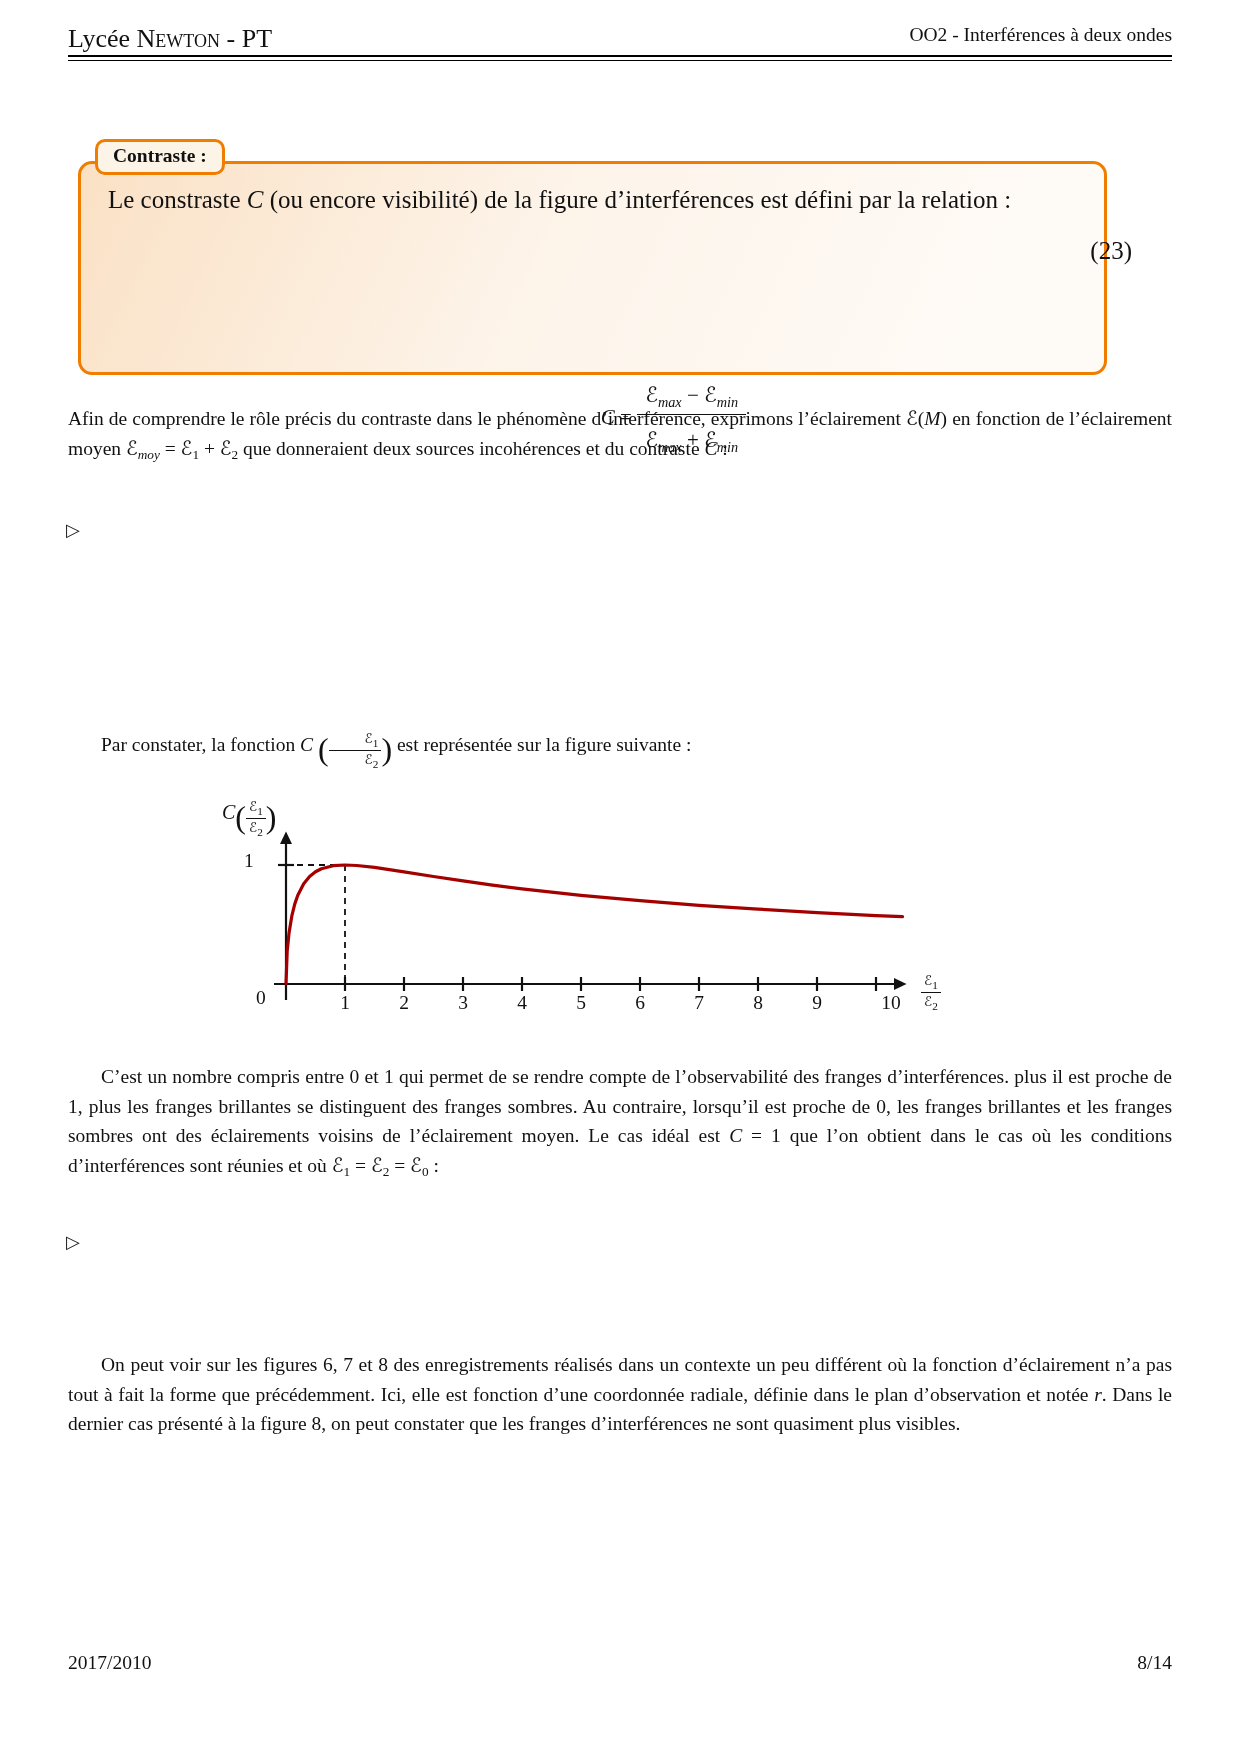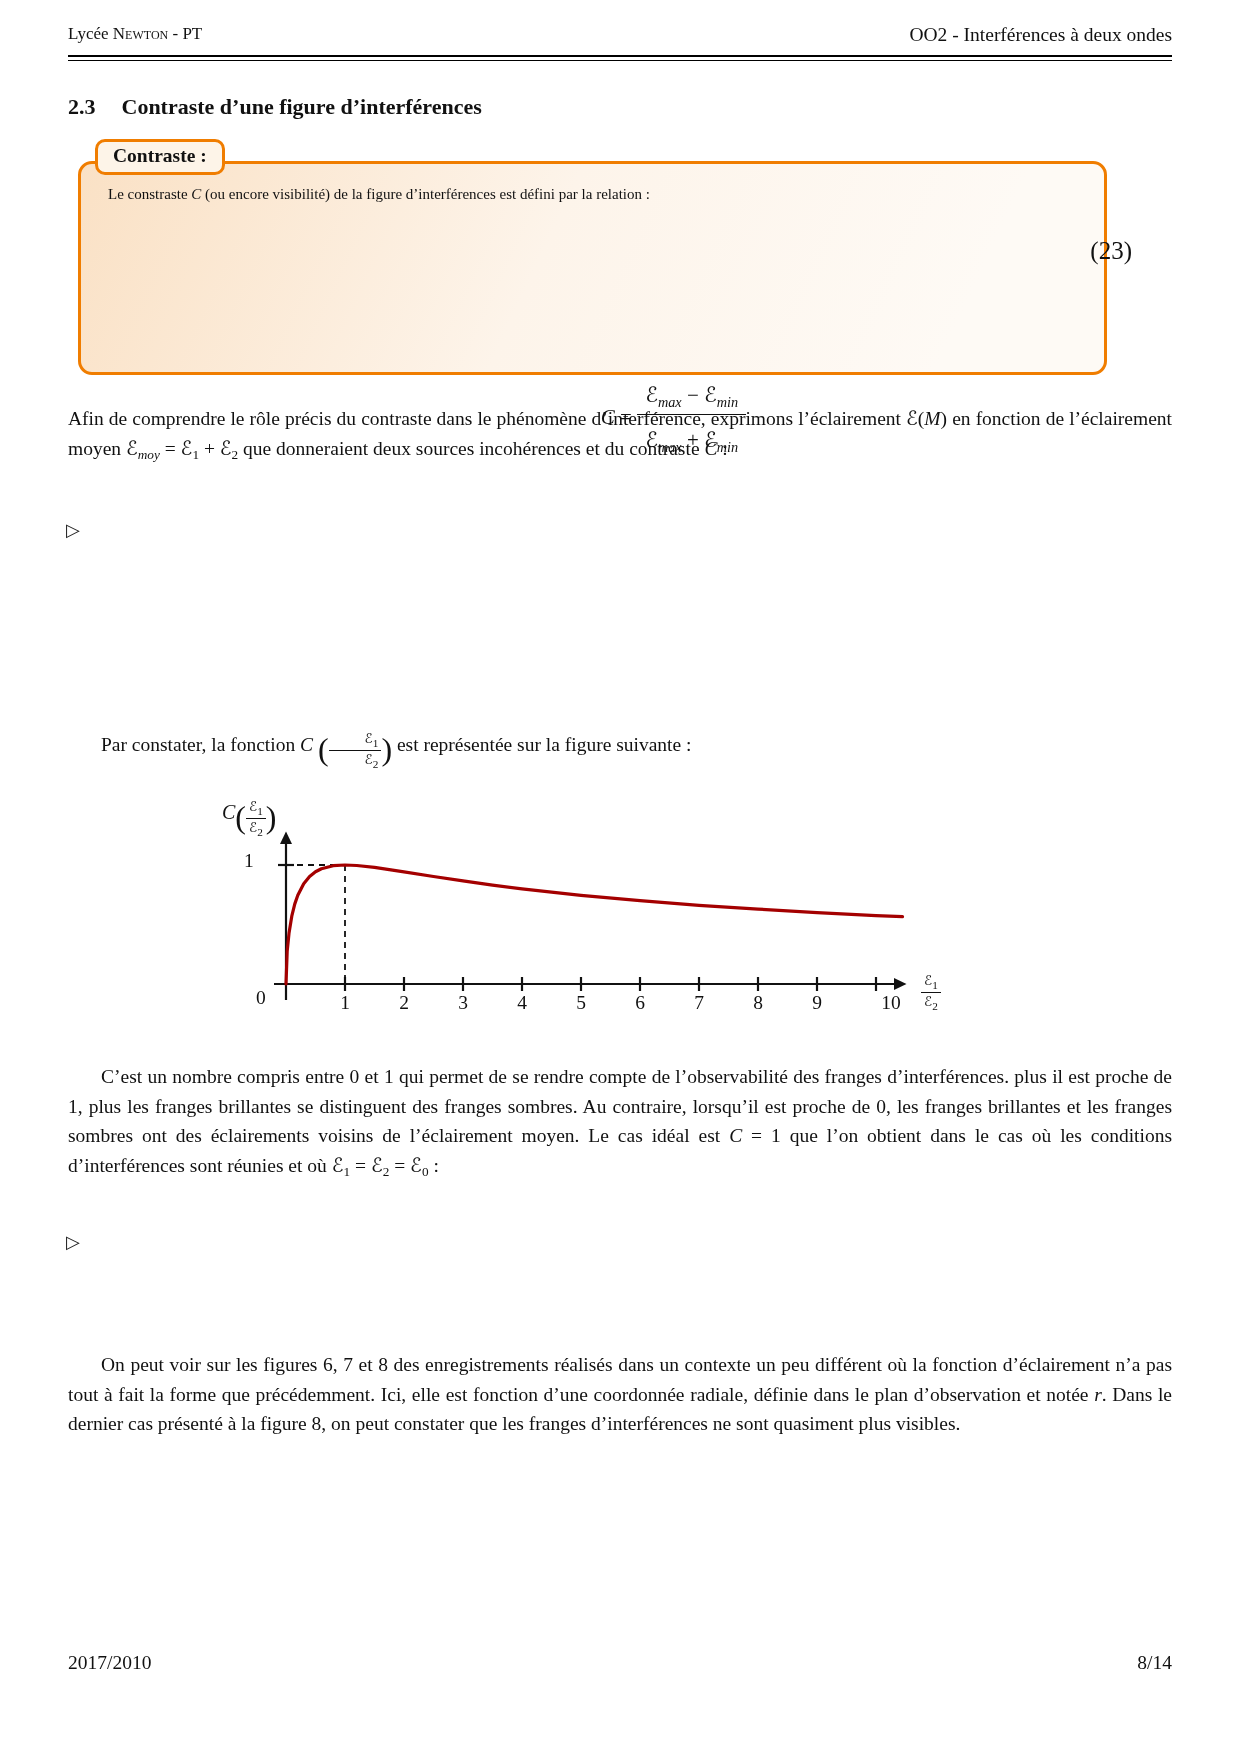--- a/index.html
+++ b/index.html
@@ -1,37 +1,37 @@
 <!DOCTYPE html>
 <html><head>
 <meta charset="utf-8">
 <style>
   html,body { margin:0; padding:0; background:#ffffff; }
   .page { position:relative; width:1240px; height:1754px; background:#ffffff;
           font-family:"Liberation Serif","DejaVu Serif",serif; color:#111; overflow:hidden; }
 
   
-  .hdr-left  { position:absolute; left:68px;  top:24px; font-size:17px; }
+  .hdr-left  { position:absolute; left:68px;  top:24px; font-size:26px; }
   .hdr-right { position:absolute; right:68px; top:24px; font-size:19.5px; }
   .hdr-rule1 { position:absolute; left:68px; right:68px; top:55px; height:2px;  background:#000; }
   .hdr-rule2 { position:absolute; left:68px; right:68px; top:60px; height:1px;  background:#000; }
   .sc { font-variant:small-caps; }
 
   
   .sec { position:absolute; left:68px; top:94px; font-size:22px; font-weight:bold; }
   .sec .num { margin-right:26px; }
 
   
   .cbox { position:absolute; left:78px; top:161px; width:1029px; height:214px; box-sizing:border-box;
           border:3.5px solid #f07d00; border-radius:14px;
           background:linear-gradient(115deg,#fae1c5 0%,#fdf4ea 45%,#fefaf5 85%); }
   .cbox-tab { position:absolute; left:95px; top:139px; z-index:2; padding:3px 15px 5px;
           background:#fdf4e8; border:3.5px solid #f07d00; border-radius:10px;
           font-weight:bold; font-size:19.5px; }
-  .cbox-intro { position:absolute; left:108px; top:186px; width:970px; font-size:15px; }
+  .cbox-intro { position:absolute; left:108px; top:186px; width:970px; font-size:25px; }
   .equation { position:absolute; left:78px; width:1029px; top:219px; text-align:center; font-size:21px; }
   .vfrac { display:inline-block; vertical-align:middle; margin-left:0; }
   .vfrac .num { display:block; padding:0 8px 3px; }
   .vfrac .den { display:block; border-top:1.6px solid #111; padding:13px 8px 0; }
   .eqno { position:absolute; right:108px; top:237px; font-size:25px; }
 
   
   .mi  { font-style:italic; }
   .scr { font-family:"DejaVu Serif","DejaVu Sans",serif; font-style:italic; }
   .sub { font-size:0.68em; vertical-align:-0.32em; }
@@ -66,23 +66,20 @@
 </head>
 <body>
 
 <div class="page">
 
   <div class="hdr-left"><span>Lycée </span><span class="sc">Newton</span><span> - PT</span></div>
   <div class="hdr-right">OO2 - Interférences à deux ondes</div>
   <div class="hdr-rule1"></div>
   <div class="hdr-rule2"></div>
 
-  <div class="sec">
-    <span class="num">2.3</span><span>Contraste d’une figure d’interférences</span>
-  </div>
 
   <div class="cbox">
     <div class="equation">
       <span class="mi">C</span>
       <span>=</span>
       <span class="vfrac">
         <span class="num"><span class="scr">ℰ</span><span class="sub subi">max</span><span> − </span><span class="scr">ℰ</span><span class="sub subi">min</span></span>
         <span class="den"><span class="scr">ℰ</span><span class="sub subi">max</span><span> + </span><span class="scr">ℰ</span><span class="sub subi">min</span></span>
       </span>
     </div>

